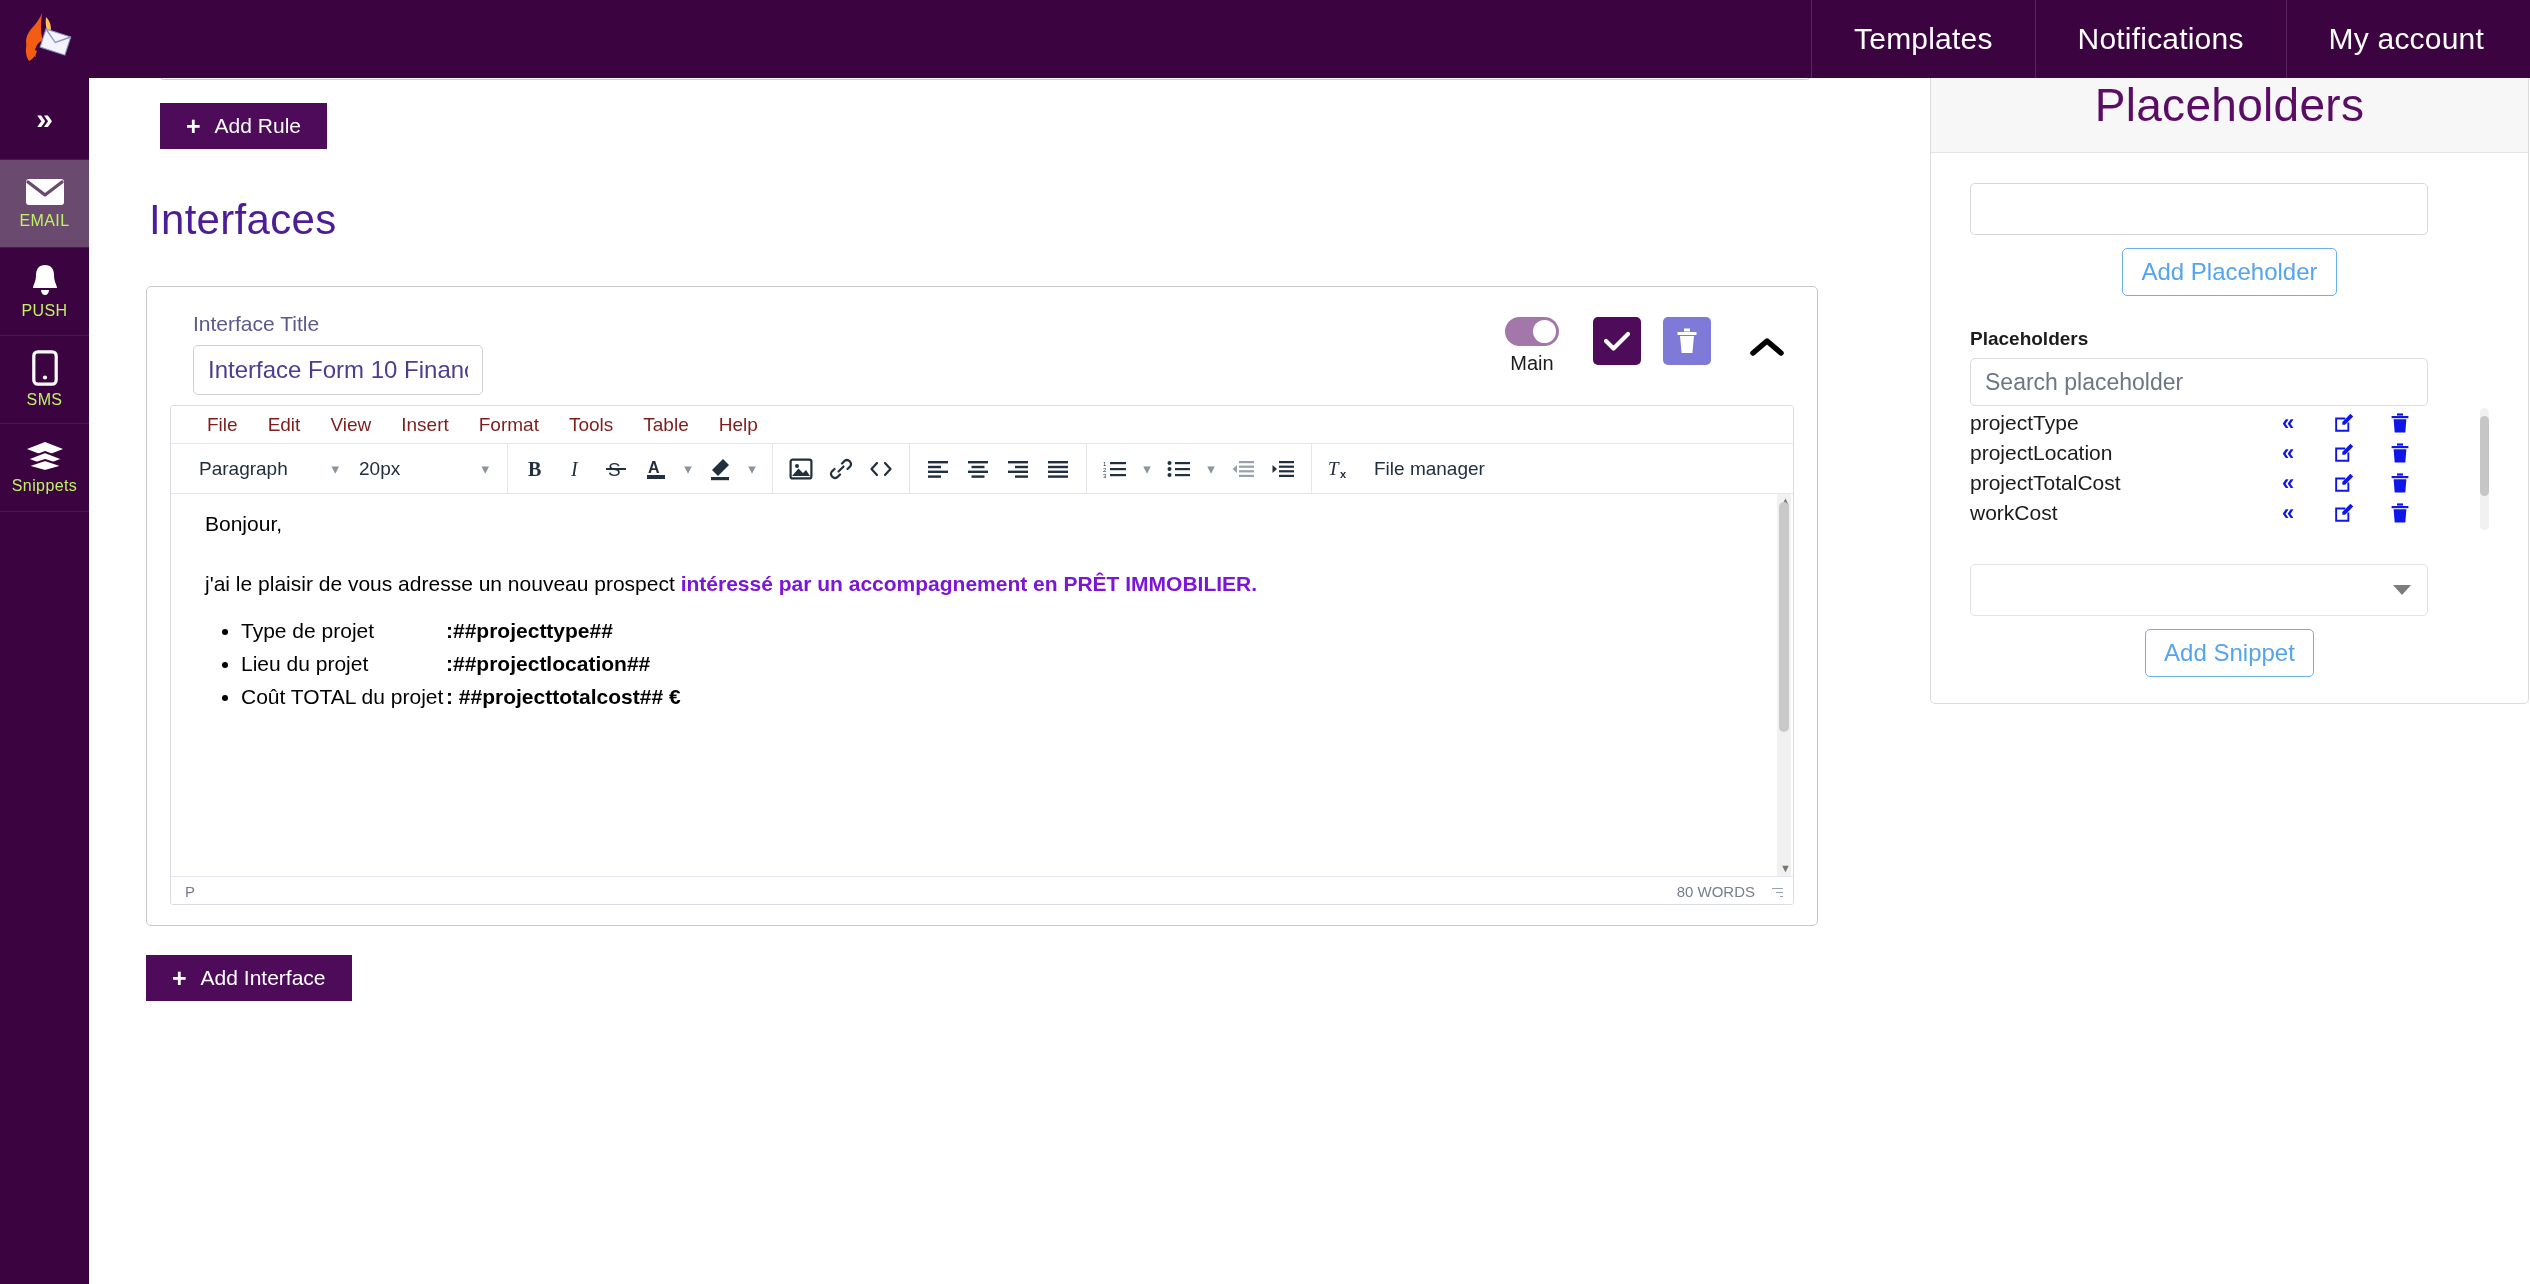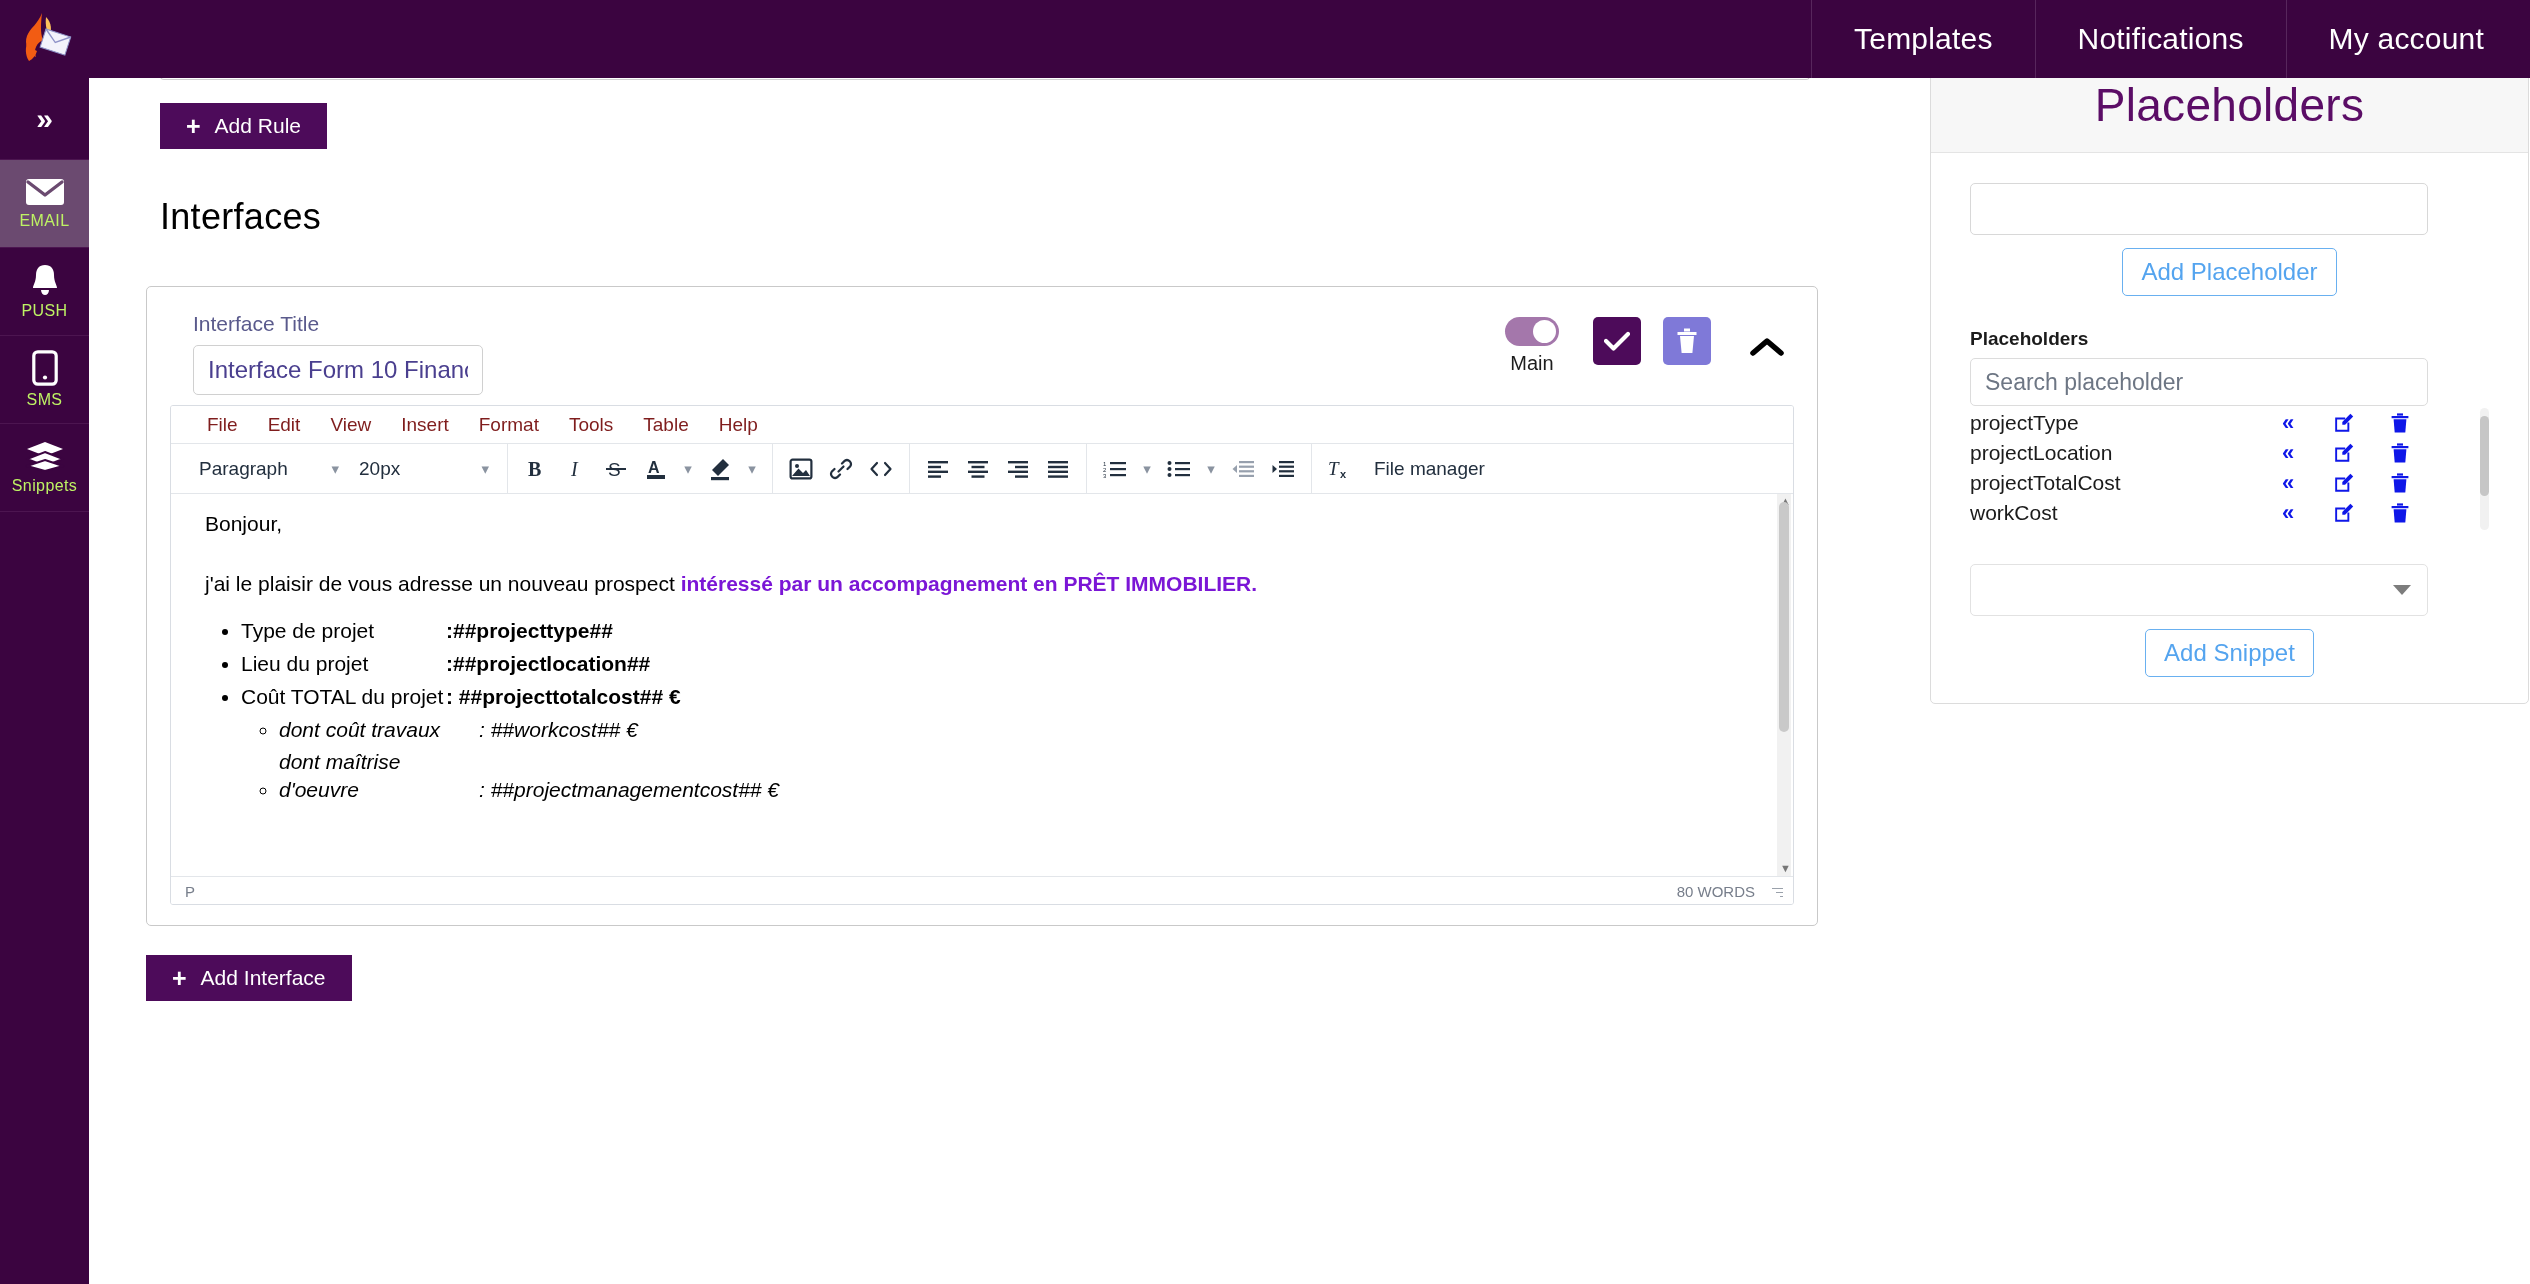--- a/index.html
+++ b/index.html
@@ -95,23 +95,23 @@
     padding: 0 26px;
   }
   .btn-primary .plus { font-size: 25px; font-weight: bold; line-height: 1; }
 
   #add-rule-btn {
     position: absolute; left: 71px; top: 25px;
     height: 46px;
   }
 
   .section-title {
-    position: absolute; left: 71px; top: 118px;
-    color: #000000;
-    font-size: 36px;
+    position: absolute; left: 60px; top: 118px;
+    color: #4c1d95;
+    font-size: 42px;
     font-weight: 400;
     letter-spacing: .3px;
   }
 
   
   .iface-card {
     position: absolute; left: 57px; top: 208px;
     width: 1672px; height: 640px;
     border: 1px solid #c9c9c9;
     border-radius: 5px;
@@ -674,28 +674,20 @@
                 <span class="v">##projectlocation##</span>
             </span>
           </li>
           <li>
             <span class="kv">
               <span class="k" style="display:inline-block;width:205px;">Coût TOTAL du projet</span>
                 <span class="v">:</span>
                 <span class="v">&nbsp;</span>
                 <span class="v">##projecttotalcost## €</span>
             </span>
-            <ul class="e-sub">
-              <li>
-                <span class="sub-k" style="width:200px;">dont coût travaux</span><span class="v-plain">:</span><span class="v-plain">&nbsp;</span><span class="v-plain">##workcost## €</span>
-              </li>
-              <li>
-                <span class="sub-k" style="width:200px;">dont maîtrise d'oeuvre</span><span class="v-plain">:</span><span class="v-plain">&nbsp;</span><span class="v-plain">##projectmanagementcost## €</span>
-              </li>
-            </ul>
           </li>
         </ul>
 
         <div class="e-gap"></div>
 
 
         <div class="edit-scroll">
           <span class="arr" style="top:0;">▲</span>
           <div class="thumb"></div>
           <span class="arr" style="bottom:0;">▼</span>

